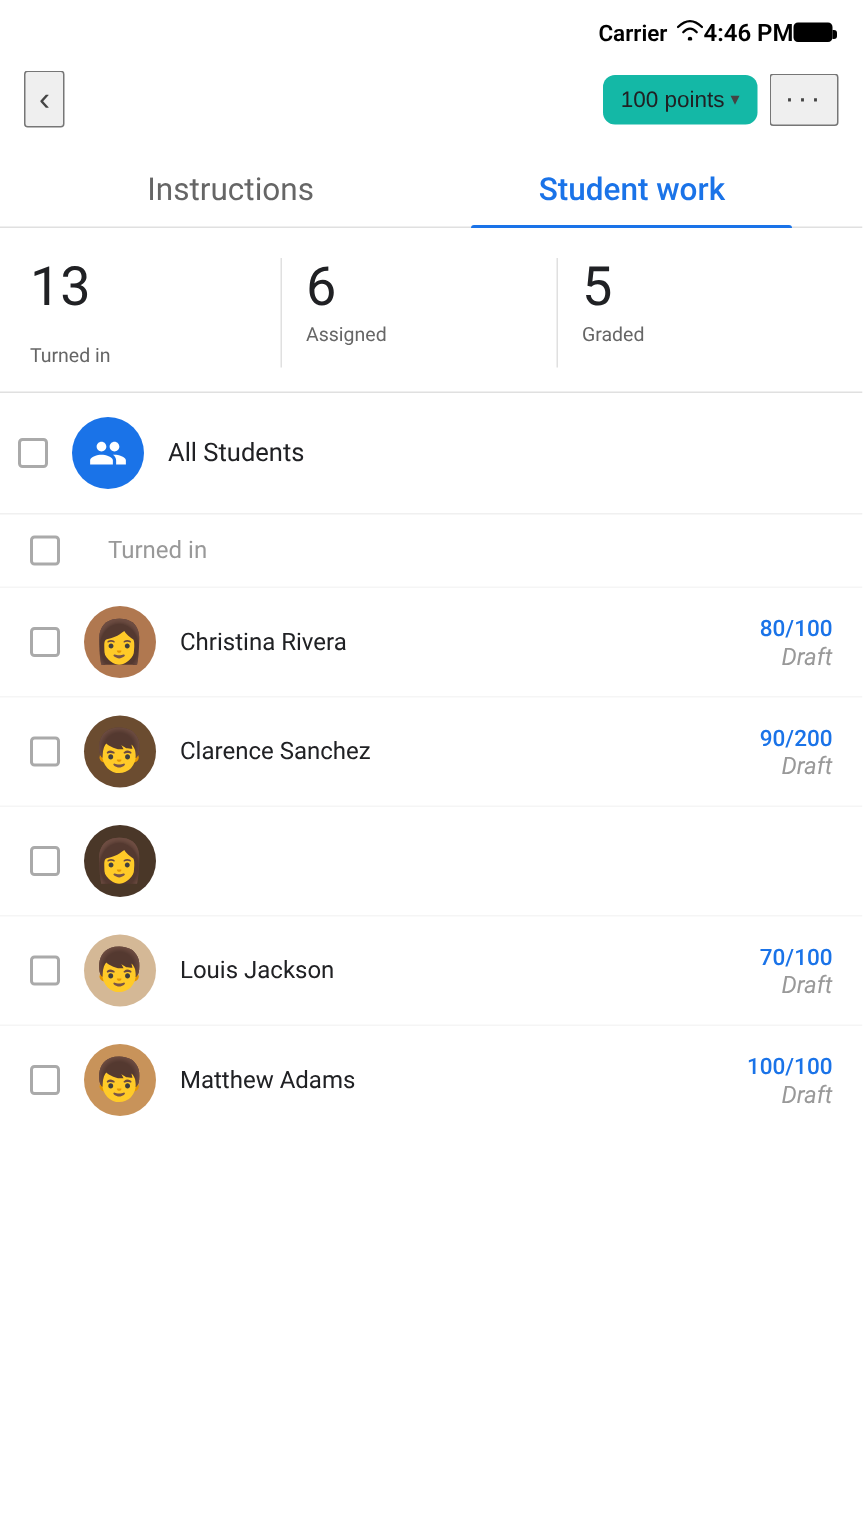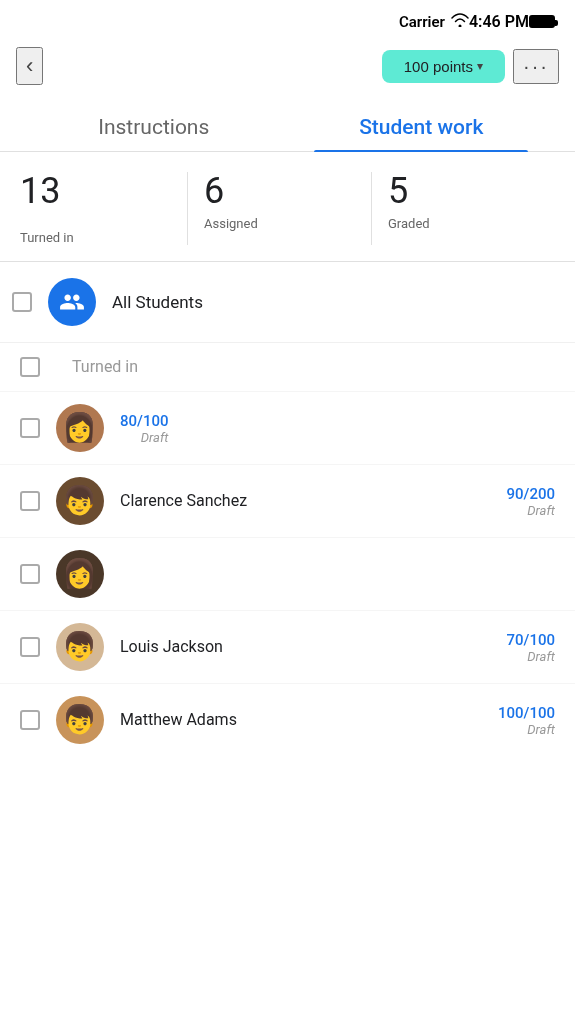--- a/index.html
+++ b/index.html
@@ -57,24 +57,24 @@
     }
     .header-right {
       display: flex;
       align-items: center;
       gap: 8px;
     }
     .points-btn {
       display: flex;
       align-items: center;
       gap: 4px;
-      background: #5eead4;
+      background: #14b8a6;
       border: none;
       border-radius: 8px;
-      padding: 8px 22px;
+      padding: 8px 12px;
       font-size: 15px;
       color: #202124;
       cursor: pointer;
     }
     .dropdown-icon { font-size: 12px; color: #444; }
     .more-btn {
       font-size: 20px;
       color: #444;
       cursor: pointer;
       padding: 4px 8px;
@@ -207,21 +207,21 @@
     }
     .grade-info {
       text-align: right;
     }
     .grade-score {
       font-size: 15px;
       color: #1a73e8;
       font-weight: 500;
     }
     .grade-draft {
-      font-size: 13px;
+      font-size: 16px;
       color: #999;
       font-style: italic;
       display: block;
     }
   </style>
 </head>
 <body>
 
 <div class="status-bar">
   <div class="status-left">
@@ -289,20 +289,21 @@
   <div class="checkbox"></div>
   <span class="section-label">Turned in</span>
 </div>
 
 <div id="students-list">
     <div class="student-row">
     <div class="checkbox"></div>
     <div class="student-avatar" style="background:#b07850; font-size:28px;">
       👩
     </div>
+    <span class="student-name">Christina Rivera</span>
     <div class="grade-info">
       <span class="grade-score">80/100</span>
       <span class="grade-draft">Draft</span>
     </div>
   </div>
     <div class="student-row">
     <div class="checkbox"></div>
     <div class="student-avatar" style="background:#6b4c30; font-size:28px;">
       👦
     </div>

